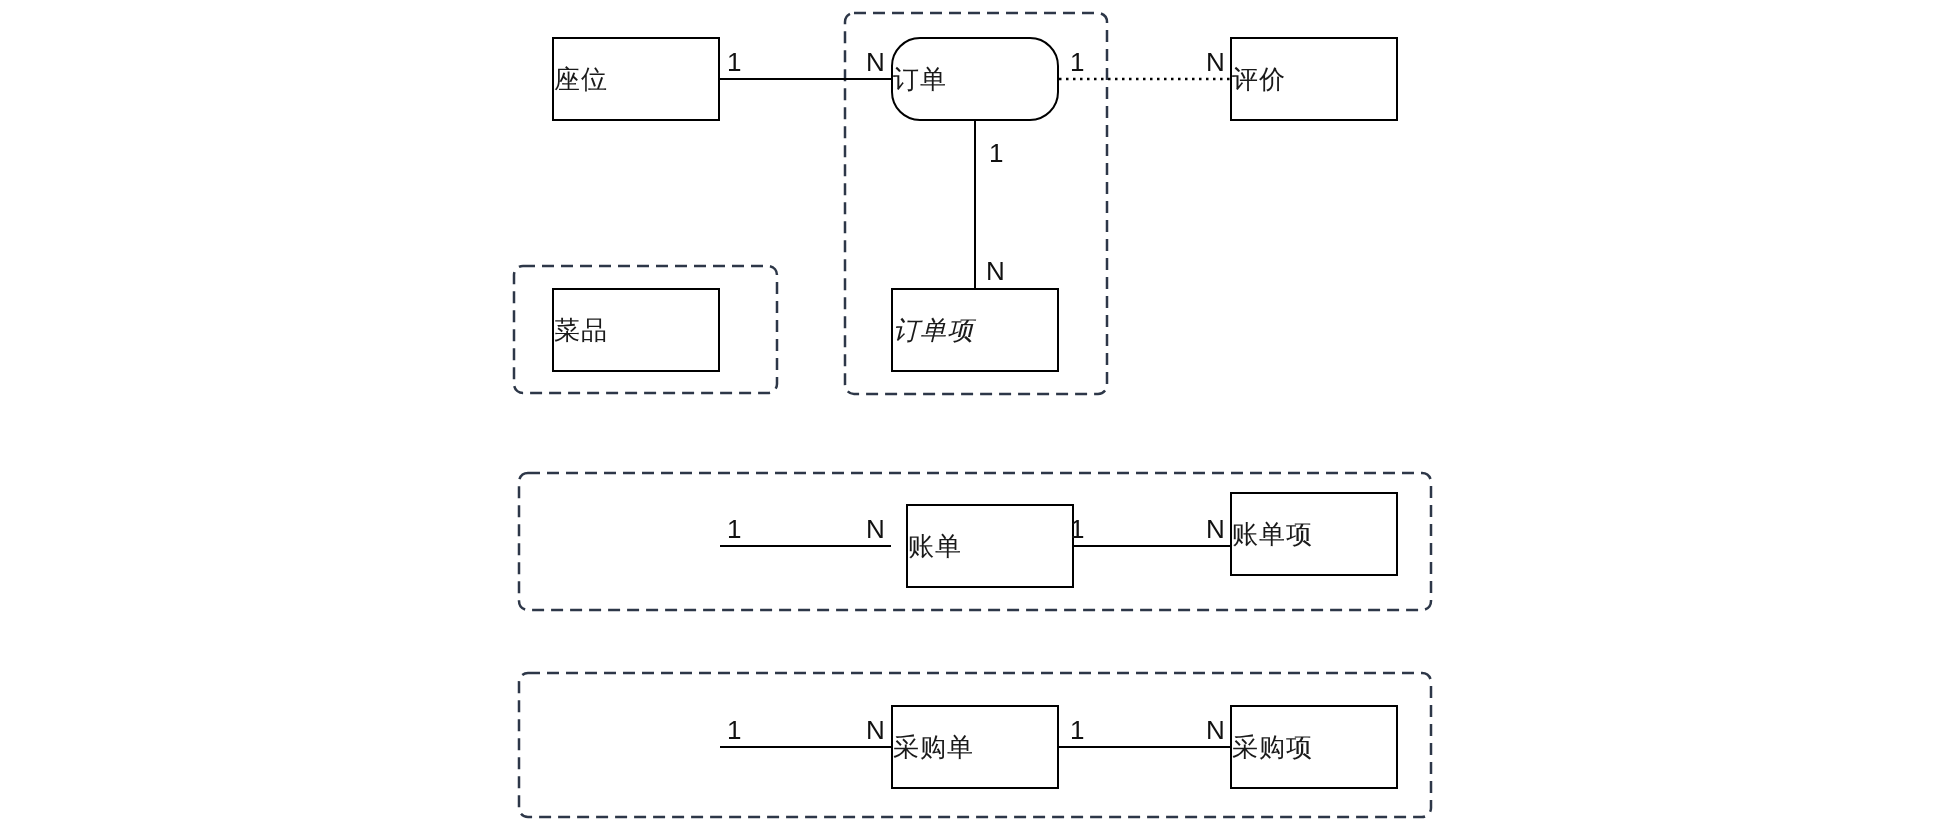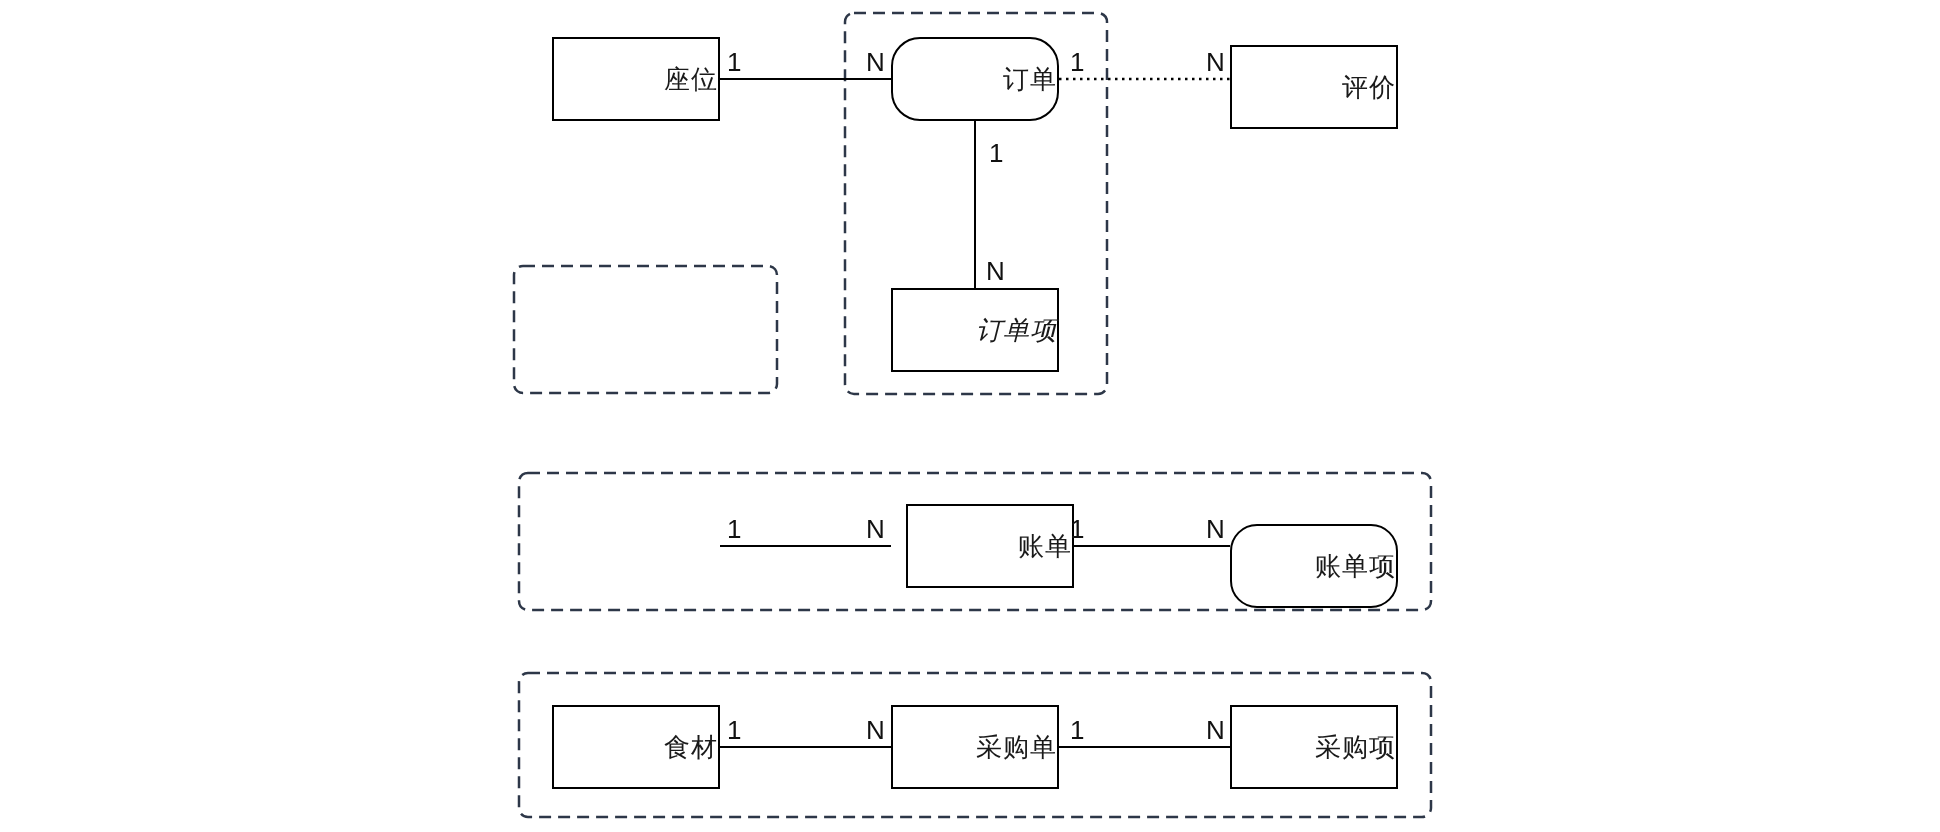--- a/index.html
+++ b/index.html
@@ -24,44 +24,44 @@
   }
   .entity {
     position: absolute;
     width: 168px;
     height: 84px;
     box-sizing: border-box;
     background: #ffffff;
     border: 2.5px solid #000000;
     display: flex;
     align-items: center;
-    justify-content: flex-end;
+    justify-content: flex-start;
   }
   .entity span {
     font-size: 26px;
     color: #1a1a1a;
     letter-spacing: 1px;
     white-space: nowrap;
   }
   .card {
     position: absolute;
     font-size: 26px;
     line-height: 30px;
     color: #111111;
     white-space: nowrap;
   }
   
   .e-seat        { left: 552px;  top: 37px;  }
   .e-order       { left: 891px;  top: 37px; border-radius: 29px;  }
-  .e-review      { left: 1230px; top: 37px; margin-top: 8px;  }
+  .e-review      { left: 1230px; top: 37px;  }
   .e-dish        { left: 552px;  top: 288px; }
   .e-order-item  { left: 891px;  top: 288px; font-style: italic; }
   .e-subject     { left: 552px;  top: 504px; }
   .e-bill        { left: 891px;  top: 504px; margin-left: 15px; }
-  .e-bill-item   { left: 1230px; top: 524px; border-radius: 27px; }
+  .e-bill-item   { left: 1230px; top: 492px; }
   .e-ingredient  { left: 552px;  top: 705px; }
   .e-purchase    { left: 891px;  top: 705px; }
   .e-purch-item  { left: 1230px; top: 705px; }
 </style>
 </head>
 <body>
 
 <div class="canvas">
 
   <svg class="wires" viewBox="0 0 1940 832" xmlns="http://www.w3.org/2000/svg">
@@ -82,31 +82,31 @@
 
   <div class="entity e-seat">
     <span>座位</span>
   </div>
   <div class="entity e-order">
     <span>订单</span>
   </div>
   <div class="entity e-review">
     <span>评价</span>
   </div>
+  <div class="entity e-dish">
+    <span>菜品</span>
+  </div>
   <div class="entity e-order-item">
     <span>订单项</span>
   </div>
   <div class="entity e-bill">
     <span>账单</span>
   </div>
   <div class="entity e-bill-item">
     <span>账单项</span>
-  </div>
-  <div class="entity e-ingredient">
-    <span>食材</span>
   </div>
   <div class="entity e-purch-item">
     <span>采购项</span>
   </div>
   <div class="entity e-purchase">
     <span>采购单</span>
   </div>
 
   <span class="card" style="left:727px;  top:47px;">1</span>
   <span class="card" style="left:866px;  top:47px;">N</span>

